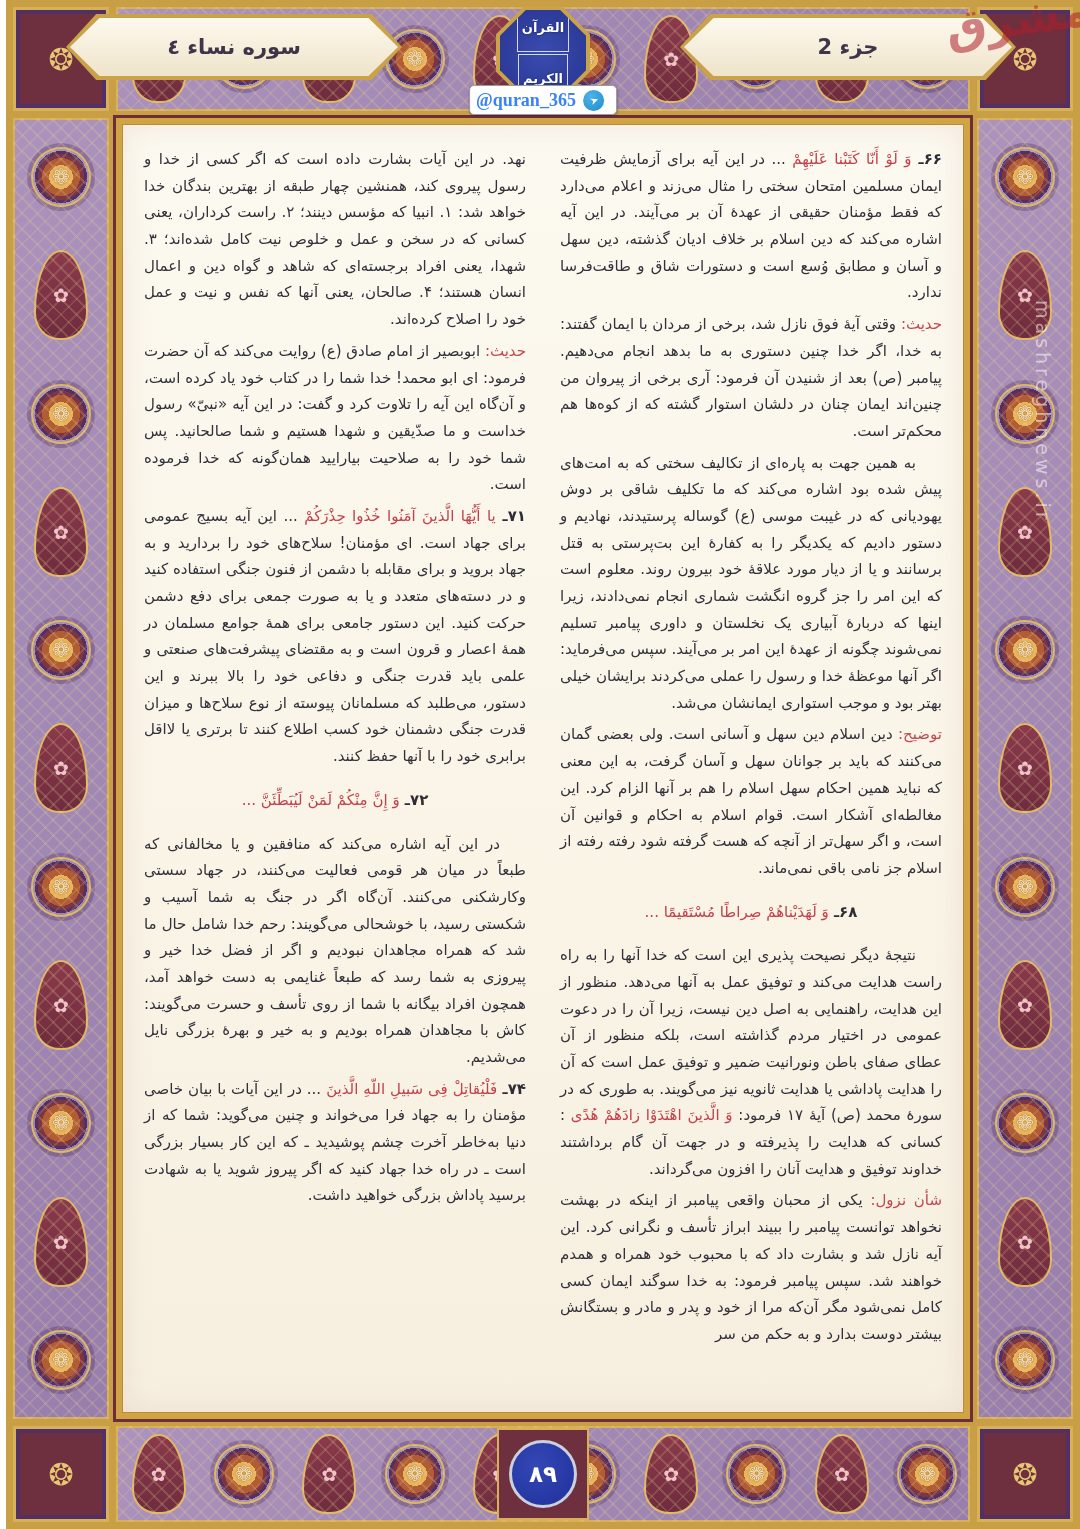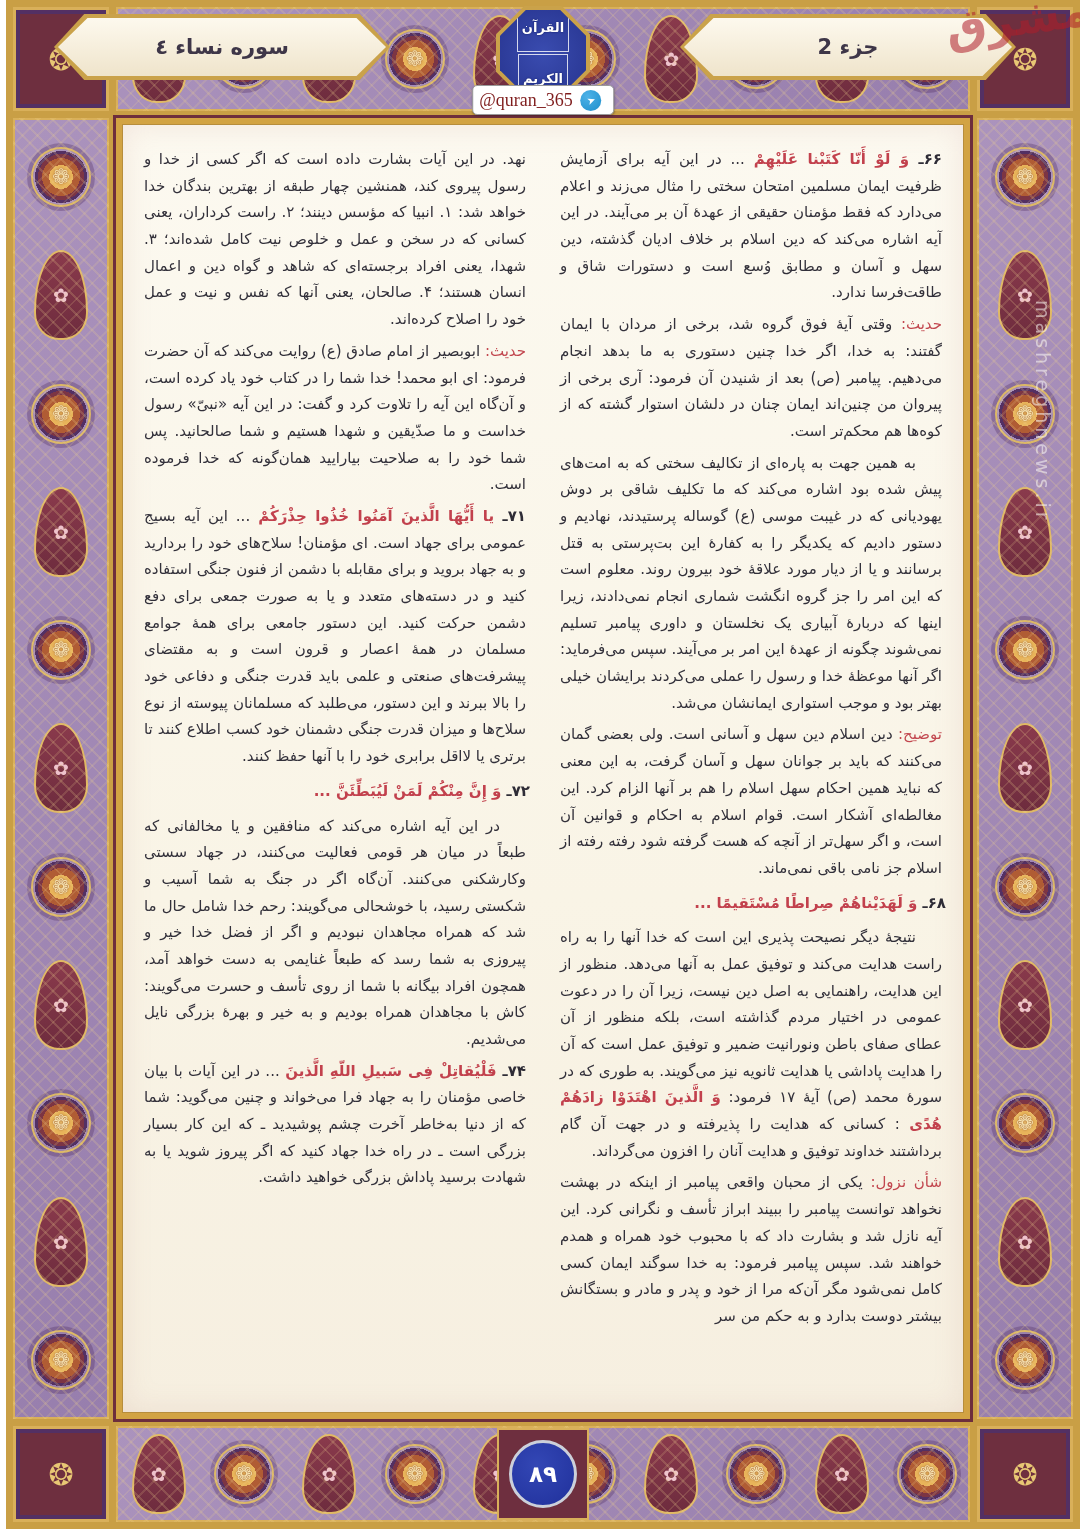--- a/index.html
+++ b/index.html
@@ -31,49 +31,49 @@
   .orn.arch .glyph{position:relative;color:#eec3cc;font-size:19px;}
   
   .cart-outer{position:absolute;top:14px;height:66px;background:#caa24a;z-index:3;
      clip-path:polygon(0 50%,9% 0,91% 0,100% 50%,91% 100%,9% 100%);
      display:flex;align-items:stretch;filter:drop-shadow(0 1px 1px rgba(60,30,40,.5));}
   .cart-inner{flex:1;margin:4px;background:linear-gradient(180deg,#fdf9ee,#efe4cb);
      clip-path:polygon(0 50%,9% 0,91% 0,100% 50%,91% 100%,9% 100%);
      display:flex;align-items:center;justify-content:center;}
   .cart-inner span{color:#3e3648;font-size:21px;font-weight:bold;}
   .cart-right{right:64px;width:336px;}
-  .cart-left{left:48px;width:336px;}
+  .cart-left{left:60px;width:336px;}
   .emblem{position:absolute;top:6px;left:50%;transform:translateX(-50%);width:94px;height:94px;z-index:3;
      clip-path:polygon(30% 0,70% 0,100% 30%,100% 70%,70% 100%,30% 100%,0 70%,0 30%);
      background:#caa24a;display:flex;}
   .emblem-in{flex:1;margin:4px;background:radial-gradient(circle,#3a4cb0,#27348f);
      clip-path:polygon(30% 0,70% 0,100% 30%,100% 70%,70% 100%,30% 100%,0 70%,0 30%);
      display:flex;flex-direction:column;align-items:center;justify-content:center;gap:2px;
      color:#fff;font-size:13px;font-weight:bold;text-shadow:0 0 2px #101c60;}
   .emblem-in span{display:block;border:1px solid rgba(255,255,255,.8);padding:16px 4px;border-radius:0;}
   
   .tg-badge{position:absolute;top:85px;left:50%;transform:translateX(-50%);z-index:6;
      background:#ffffff;border:1px solid #9a9a9a;border-radius:5px;height:28px;
      display:flex;align-items:center;gap:7px;padding:0 12px 0 6px;box-shadow:0 1px 2px rgba(0,0,0,.25);}
   .tg-icon{width:21px;height:21px;border-radius:50%;background:radial-gradient(circle at 35% 30%,#4db2e8,#1f8ecb);
      display:flex;align-items:center;justify-content:center;color:#fff;font-size:10px;}
   .tg-icon i{transform:rotate(-20deg) translateX(1px);font-style:normal;}
-  .tg-handle{font-family:"Liberation Serif",serif;font-weight:normal;font-size:18px;color:#7f1d1d;direction:ltr;}
+  .tg-handle{font-family:"Liberation Serif",serif;font-weight:bold;font-size:18px;color:#3b82f6;direction:ltr;}
   
   .page{position:relative;background:linear-gradient(180deg,#fcf9f0,#f9f4e6 60%,#f6efe0);
      border:6px solid #d2a343;box-shadow:0 0 0 3px #6d2e3c, inset 0 0 0 1px #b78d3c, inset 0 0 30px rgba(196,140,130,.18);
      overflow:hidden;}
   .columns{direction:rtl;display:flex;gap:26px;box-sizing:border-box;height:100%;
      padding:22px 18px 10px;}
   .col{flex:1;min-width:0;font-size:15px;line-height:1.78;color:#32303a;text-align:justify;}
   .col p{margin:0 4px 5px;}
   .para.indent{text-indent:26px;}
-  .para.center{text-indent:0;margin:8px 0;}
+  .para.center{text-align:center;text-indent:0;margin:17px 0;}
   .seg-num{font-weight:bold;color:#2e2c36;}
-  .seg-verse{font-weight:bold;color:#c2414d;}
+  .seg-verse{font-weight:normal;color:#c2414d;}
   .seg-label{font-weight:normal;color:#c2474f;}
   .seg-plain{color:#32303a;}
   
   .pg-wrap{position:absolute;left:50%;top:50%;transform:translate(-50%,-50%);z-index:3;
      width:88px;height:88px;background:#6e2f3f;display:flex;align-items:center;justify-content:center;
      box-shadow:0 0 0 2px #d9b05a;}
   .pg-circle{width:62px;height:62px;border-radius:50%;background:radial-gradient(circle at 40% 35%,#3347b5,#20309b);
      border:3px solid #ccd0da;display:flex;align-items:center;justify-content:center;
      color:#fff;font-size:23px;font-weight:bold;}
   
@@ -159,21 +159,21 @@
         </div>
         <div class="orn disc">
           <span class="glyph">❁</span>
         </div>
       </div>
 
     <div class="page">
       <div class="columns">
         <div class="col" id="col-right">
             <p class="para flush"><span class="seg-num">۶۶ـ </span><span class="seg-verse">وَ لَوْ أَنّا کَتَبْنا عَلَیْهِمْ</span><span class="seg-plain"> ... در این آیه برای آزمایش ظرفیت ایمان مسلمین امتحان سختی را مثال می‌زند و اعلام می‌دارد که فقط مؤمنان حقیقی از عهدهٔ آن بر می‌آیند. در این آیه اشاره می‌کند که دین اسلام بر خلاف ادیان گذشته، دین سهل و آسان و مطابق وُسع است و دستورات شاق و طاقت‌فرسا ندارد.</span></p>
-            <p class="para flush"><span class="seg-label">حدیث: </span><span class="seg-plain">وقتی آیهٔ فوق گروه شد، برخی از مردان با ایمان گفتند: به خدا، اگر خدا چنین دستوری به ما بدهد انجام می‌دهیم. پیامبر (ص) بعد از شنیدن آن فرمود: آری برخی از پیروان من چنین‌اند ایمان چنان در دلشان استوار گشته که از کوه‌ها هم محکم‌تر است.</span></p>
+            <p class="para flush"><span class="seg-label">حدیث: </span><span class="seg-plain">وقتی آیهٔ فوق نازل شد، برخی از مردان با ایمان گفتند: به خدا، اگر خدا چنین دستوری به ما بدهد انجام می‌دهیم. پیامبر (ص) بعد از شنیدن آن فرمود: آری برخی از پیروان من چنین‌اند ایمان چنان در دلشان استوار گشته که از کوه‌ها هم محکم‌تر است.</span></p>
             <p class="para indent"><span class="seg-plain">به همین جهت به پاره‌ای از تکالیف سختی که به امت‌های پیش شده بود اشاره می‌کند که ما تکلیف شاقی بر دوش یهودیانی که در غیبت موسی (ع) گوساله پرستیدند، نهادیم و دستور دادیم که یکدیگر را به کفارهٔ این بت‌پرستی به قتل برسانند و یا از دیار مورد علاقهٔ خود بیرون روند. معلوم است که این امر را جز گروه انگشت شماری انجام نمی‌دادند، زیرا اینها که دربارهٔ آبیاری یک نخلستان و داوری پیامبر تسلیم نمی‌شوند چگونه از عهدهٔ این امر بر می‌آیند. سپس می‌فرماید: اگر آنها موعظهٔ خدا و رسول را عملی می‌کردند برایشان خیلی بهتر بود و موجب استواری ایمانشان می‌شد.</span></p>
             <p class="para flush"><span class="seg-label">توضیح: </span><span class="seg-plain">دین اسلام دین سهل و آسانی است. ولی بعضی گمان می‌کنند که باید بر جوانان سهل و آسان گرفت، به این معنی که نباید همین احکام سهل اسلام را هم بر آنها الزام کرد. این مغالطه‌ای آشکار است. قوام اسلام به احکام و قوانین آن است، و اگر سهل‌تر از آنچه که هست گرفته شود رفته رفته از اسلام جز نامی باقی نمی‌ماند.</span></p>
             <p class="para center"><span class="seg-num">۶۸ـ </span><span class="seg-verse">وَ لَهَدَیْناهُمْ صِراطًا مُسْتَقیمًا ...</span></p>
             <p class="para indent"><span class="seg-plain">نتیجهٔ دیگر نصیحت پذیری این است که خدا آنها را به راه راست هدایت می‌کند و توفیق عمل به آنها می‌دهد. منظور از این هدایت، راهنمایی به اصل دین نیست، زیرا آن را در دعوت عمومی در اختیار مردم گذاشته است، بلکه منظور از آن عطای صفای باطن ونورانیت ضمیر و توفیق عمل است که آن را هدایت پاداشی یا هدایت ثانویه نیز می‌گویند. به طوری که در سورهٔ محمد (ص) آیهٔ ۱۷ فرمود: </span><span class="seg-verse">وَ الَّذینَ اهْتَدَوْا زادَهُمْ هُدًی</span><span class="seg-plain"> : کسانی که هدایت را پذیرفته و در جهت آن گام برداشتند خداوند توفیق و هدایت آنان را افزون می‌گرداند.</span></p>
             <p class="para flush"><span class="seg-label">شأن نزول: </span><span class="seg-plain">یکی از محبان واقعی پیامبر از اینکه در بهشت نخواهد توانست پیامبر را ببیند ابراز تأسف و نگرانی کرد. این آیه نازل شد و بشارت داد که با محبوب خود همراه و همدم خواهند شد. سپس پیامبر فرمود: به خدا سوگند ایمان کسی کامل نمی‌شود مگر آن‌که مرا از خود و پدر و مادر و بستگانش بیشتر دوست بدارد و به حکم من سر</span></p>
           </div>
         <div class="col" id="col-left">
             <p class="para flush"><span class="seg-plain">نهد. در این آیات بشارت داده است که اگر کسی از خدا و رسول پیروی کند، همنشین چهار طبقه از بهترین بندگان خدا خواهد شد: ۱. انبیا که مؤسس دینند؛ ۲. راست کرداران، یعنی کسانی که در سخن و عمل و خلوص نیت کامل شده‌اند؛ ۳. شهدا، یعنی افراد برجسته‌ای که شاهد و گواه دین و اعمال انسان هستند؛ ۴. صالحان، یعنی آنها که نفس و نیت و عمل خود را اصلاح کرده‌اند.</span></p>
             <p class="para flush"><span class="seg-label">حدیث: </span><span class="seg-plain">ابوبصیر از امام صادق (ع) روایت می‌کند که آن حضرت فرمود: ای ابو محمد! خدا شما را در کتاب خود یاد کرده است، و آن‌گاه این آیه را تلاوت کرد و گفت: در این آیه «نبیّ» رسول خداست و ما صدّیقین و شهدا هستیم و شما صالحانید. پس شما خود را به صلاحیت بیارایید همان‌گونه که خدا فرموده است.</span></p>
             <p class="para flush"><span class="seg-num">۷۱ـ </span><span class="seg-verse">یا أَیُّهَا الَّذینَ آمَنُوا خُذُوا حِذْرَکُمْ</span><span class="seg-plain"> ... این آیه بسیج عمومی برای جهاد است. ای مؤمنان! سلاح‌های خود را بردارید و به جهاد بروید و برای مقابله با دشمن از فنون جنگی استفاده کنید و در دسته‌های متعدد و یا به صورت جمعی برای دفع دشمن حرکت کنید. این دستور جامعی برای همهٔ جوامع مسلمان در همهٔ اعصار و قرون است و به مقتضای پیشرفت‌های صنعتی و علمی باید قدرت جنگی و دفاعی خود را بالا ببرند و این دستور، می‌طلبد که مسلمانان پیوسته از نوع سلاح‌ها و میزان قدرت جنگی دشمنان خود کسب اطلاع کنند تا برتری یا لااقل برابری خود را با آنها حفظ کنند.</span></p>

